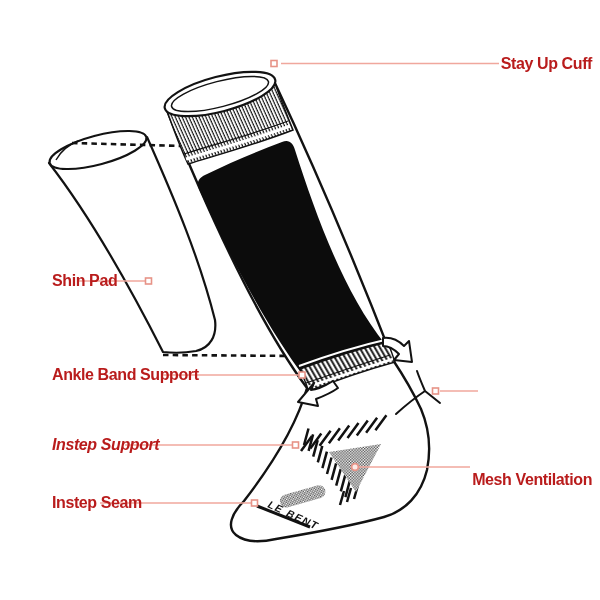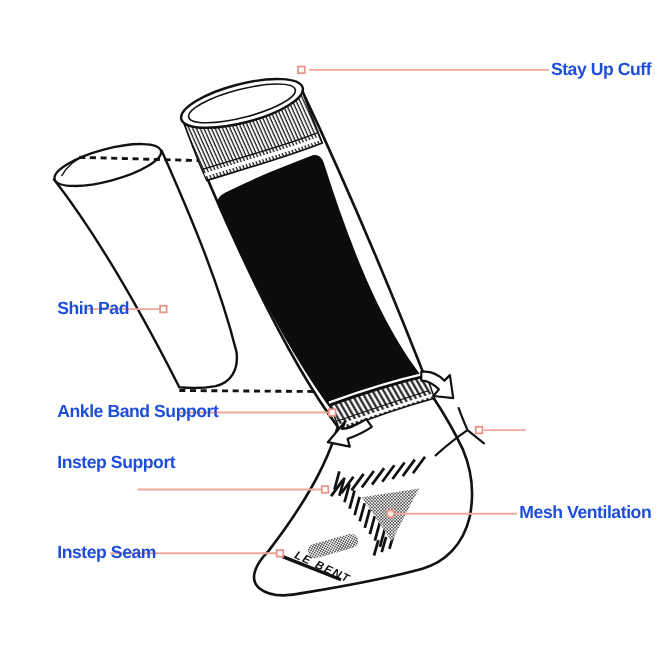--- a/index.html
+++ b/index.html
@@ -1,29 +1,29 @@
 <!DOCTYPE html>
 <html><head>
 <meta charset="utf-8">
 <style>
   html,body{margin:0;padding:0;background:#ffffff;}
   .stage{position:relative;width:600px;height:600px;background:#fff;overflow:hidden;
          font-family:"Liberation Sans","DejaVu Sans",sans-serif;}
   .stage svg{position:absolute;left:0;top:0;}
   .callout-label{position:absolute;font-size:16px;font-weight:700;letter-spacing:-0.4px;
-                 color:#1d4ed8;line-height:21px;white-space:nowrap;}
+                 color:#b91c1c;line-height:21px;white-space:nowrap;}
   .lbl-left{left:10px;margin-left:42px;}
   .lbl-right{right:8px;text-align:right;}
   .lbl-stay{top:53px;}
   .lbl-shin{top:270px;}
   .lbl-ankle{top:364px;}
-  .lbl-instep{top:410px;}
+  .lbl-instep{top:434px;font-style:italic;}
   .lbl-ghost{top:492px;}
   .lbl-snug{top:380px;}
-  .lbl-mesh{top:456px;}
+  .lbl-mesh{top:469px;}
 </style>
 </head>
 <body>
 
 <div class="stage">
 
   <svg width="600" height="600" viewBox="0 0 600 600">
     <defs>
       <pattern id="ribs" patternUnits="userSpaceOnUse" width="3.1" height="12" patternTransform="rotate(-24)">
         <rect width="3.1" height="12" fill="#ffffff"></rect>

